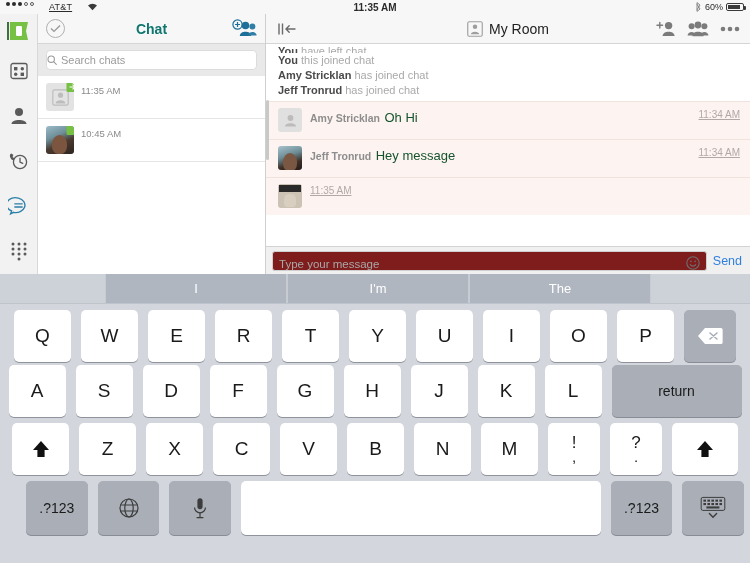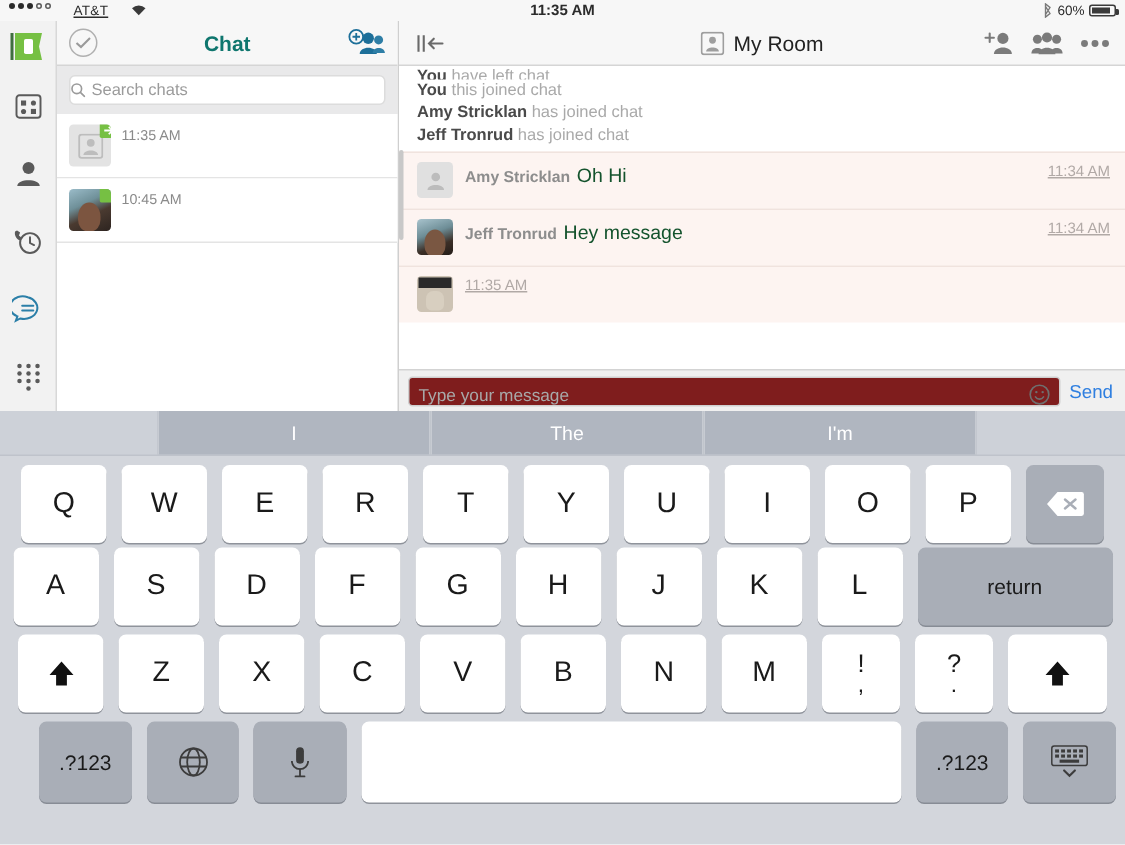--- a/index.html
+++ b/index.html
@@ -470,22 +470,22 @@
       </span>
     </div>
     <span class="send-btn">Send</span>
   </div>
 
   <div class="keyboard">
 
     <div class="predict">
       <div class="pred-pad"></div>
       <div class="pred-item">I</div>
+      <div class="pred-item">I'm</div>
       <div class="pred-item">The</div>
-      <div class="pred-item">I'm</div>
       <div class="pred-pad right"></div>
     </div>
 
     <div class="krow r1">
       <div class="key">Q</div>
       <div class="key">W</div>
       <div class="key">E</div>
       <div class="key">R</div>
       <div class="key">T</div>
       <div class="key">Y</div>

